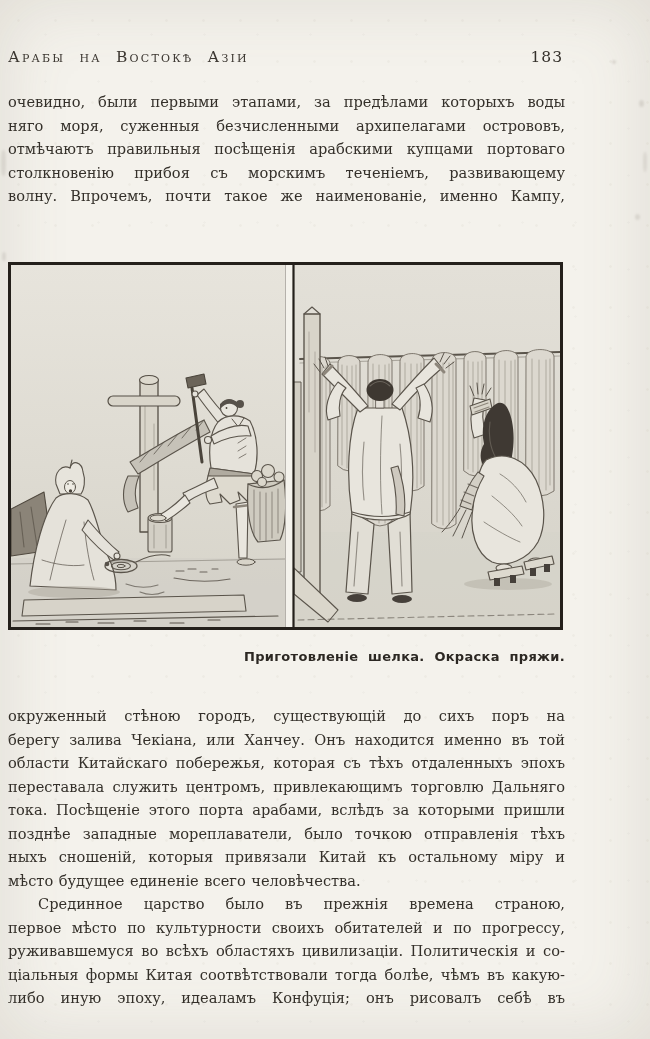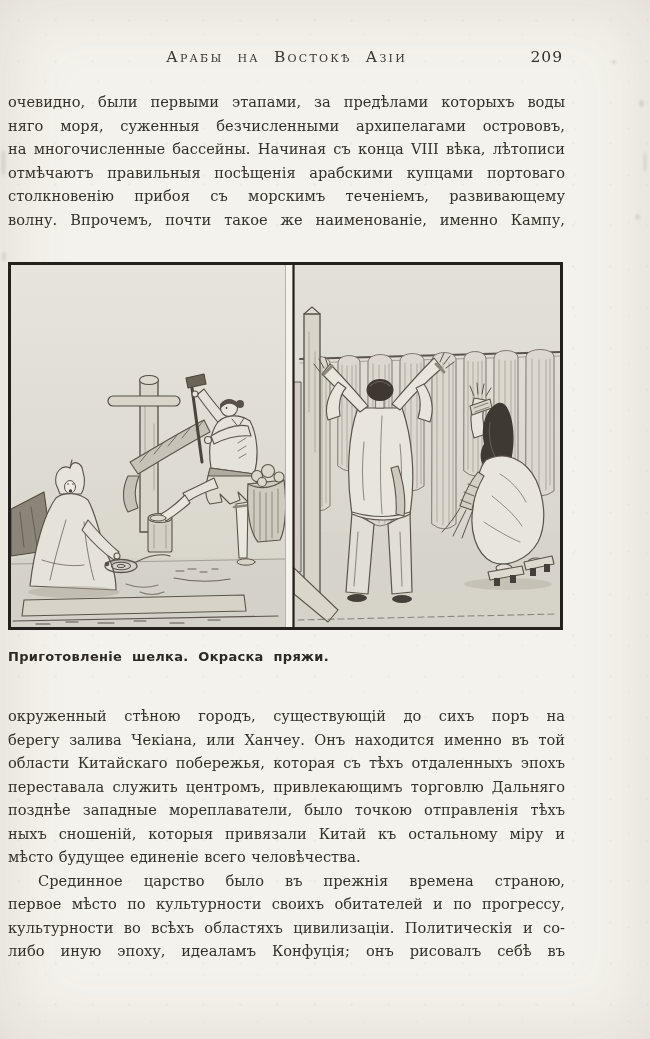--- a/index.html
+++ b/index.html
@@ -10,65 +10,64 @@
       radial-gradient(rgba(120,110,92,.05) 1px, transparent 1.5px),
       radial-gradient(rgba(120,110,92,.04) 1px, transparent 1.5px);
     background-size:37px 41px, 53px 47px;
     background-position:0 0, 19px 11px;
     box-shadow:inset 0 0 70px rgba(118,106,88,.16);
     font-family:"DejaVu Serif", serif;
     color:#34302a;
   }
   .header{position:absolute;top:46px;left:8px;width:557px;height:22px;}
   .running-title{
-    display:block;text-align:center;font-variant:small-caps;
+    display:block;text-align:left;font-variant:small-caps;
     font-size:15.5px;line-height:22px;letter-spacing:2.2px;word-spacing:7px;color:#3b3630;
   }
   .page-number{
     position:absolute;right:2px;top:0;font-size:15.5px;line-height:22px;color:#34302a;letter-spacing:1px;
   }
   .para{position:absolute;left:8px;width:557px;}
   #p1{top:90px;}
   #p2{top:704px;}
   .line{
     height:23.5px;line-height:23.5px;font-size:14.6px;
     text-align:justify;text-align-last:justify;overflow:hidden;
     word-spacing:.06em;white-space:normal;
   }
   .line.last{text-align-last:left;}
   .line.ind{text-indent:30px;}
   .figure{position:absolute;top:262px;left:8px;width:555px;height:368px;}
   .figure svg{display:block;}
   .caption{
-    position:absolute;top:649px;left:8px;width:557px;text-align:left;
+    position:absolute;top:649px;left:8px;width:557px;text-align:right;
     font-family:"DejaVu Sans", sans-serif;font-weight:bold;font-size:13px;
     letter-spacing:.3px;word-spacing:5px;color:#2c2823;
   }
   .speck{position:absolute;background:#6f685c;border-radius:50%;filter:blur(1px);}
   .s1{left:639px;top:100px;width:5px;height:7px;opacity:.16;}
   .s2{left:643px;top:152px;width:4px;height:20px;opacity:.12;border-radius:40%;}
   .s3{left:635px;top:214px;width:5px;height:6px;opacity:.15;}
   .s4{left:1px;top:150px;width:5px;height:26px;opacity:.13;border-radius:40%;}
   .s5{left:2px;top:252px;width:4px;height:9px;opacity:.14;}
   .s6{left:612px;top:60px;width:4px;height:4px;opacity:.18;}
 </style>
 </head>
 <body>
 
 <div class="page">
 
   <div class="header">
     <span class="running-title">Арабы на Востокѣ Азіи</span>
-    <span class="page-number">209</span>
+    <span class="page-number">183</span>
   </div>
 
   <div class="para" id="p1">
     <div class="line">очевидно, были первыми этапами, за предѣлами которыхъ воды внутрен-</div>
     <div class="line">няго моря, суженныя безчисленными архипелагами острововъ, дѣлятся</div>
-    <div class="line">на многочисленные бассейны.  Начиная съ конца VIII вѣка, лѣтописи</div>
     <div class="line">отмѣчаютъ правильныя посѣщенія арабскими купцами портоваго города</div>
     <div class="line">столкновенію прибоя съ морскимъ теченіемъ, развивающему огромную</div>
     <div class="line">волну. Впрочемъ, почти такое же наименованіе, именно Кампу, носитъ</div>
   </div>
 
   <div class="figure" role="img" aria-label="Приготовленіе шелка. Окраска пряжи.">
     <svg width="555" height="368" viewBox="0 0 555 368">
       <defs>
         <linearGradient id="gL" x1="0" y1="0" x2="0" y2="1">
           <stop offset="0" stop-color="#e7e4dc"></stop>
@@ -249,26 +248,28 @@
     </svg>
   </div>
 
   <div class="caption">Приготовленіе шелка. Окраска пряжи.</div>
 
   <div class="para" id="p2">
     <div class="line">окруженный стѣною городъ, существующій до сихъ поръ на сѣверномъ</div>
     <div class="line">берегу залива Чекіана, или Ханчеу. Онъ находится именно въ той самой</div>
     <div class="line">области Китайскаго побережья, которая съ тѣхъ отдаленныхъ эпохъ не</div>
     <div class="line">переставала служить центромъ, привлекающимъ торговлю Дальняго Вос-</div>
+    <div class="line">тока.  Посѣщеніе этого порта арабами, вслѣдъ за которыми пришли</div>
     <div class="line">позднѣе западные мореплаватели, было точкою отправленія тѣхъ постоян-</div>
     <div class="line">ныхъ сношеній, которыя привязали Китай къ остальному міру и подго-</div>
     <div class="line last">мѣсто будущее единеніе всего человѣчества.</div>
     <div class="line ind">Срединное царство было въ прежнія времена страною, занимавшею</div>
     <div class="line">первое мѣсто по культурности своихъ обитателей и по прогрессу, обна-</div>
-    <div class="line">культурности во всѣхъ областяхъ цивилизаціи.  Политическія и со-</div>
+    <div class="line">руживавшемуся во всѣхъ областяхъ цивилизаціи.  Политическія и со-</div>
+    <div class="line">ціальныя формы Китая соотвѣтствовали тогда болѣе, чѣмъ въ какую-</div>
     <div class="line">либо иную эпоху, идеаламъ Конфуція; онъ рисовалъ себѣ въ находится</div>
   </div>
 
   <div class="speck s1"></div>
   <div class="speck s2"></div>
   <div class="speck s3"></div>
   <div class="speck s4"></div>
   <div class="speck s5"></div>
   <div class="speck s6"></div>
 

